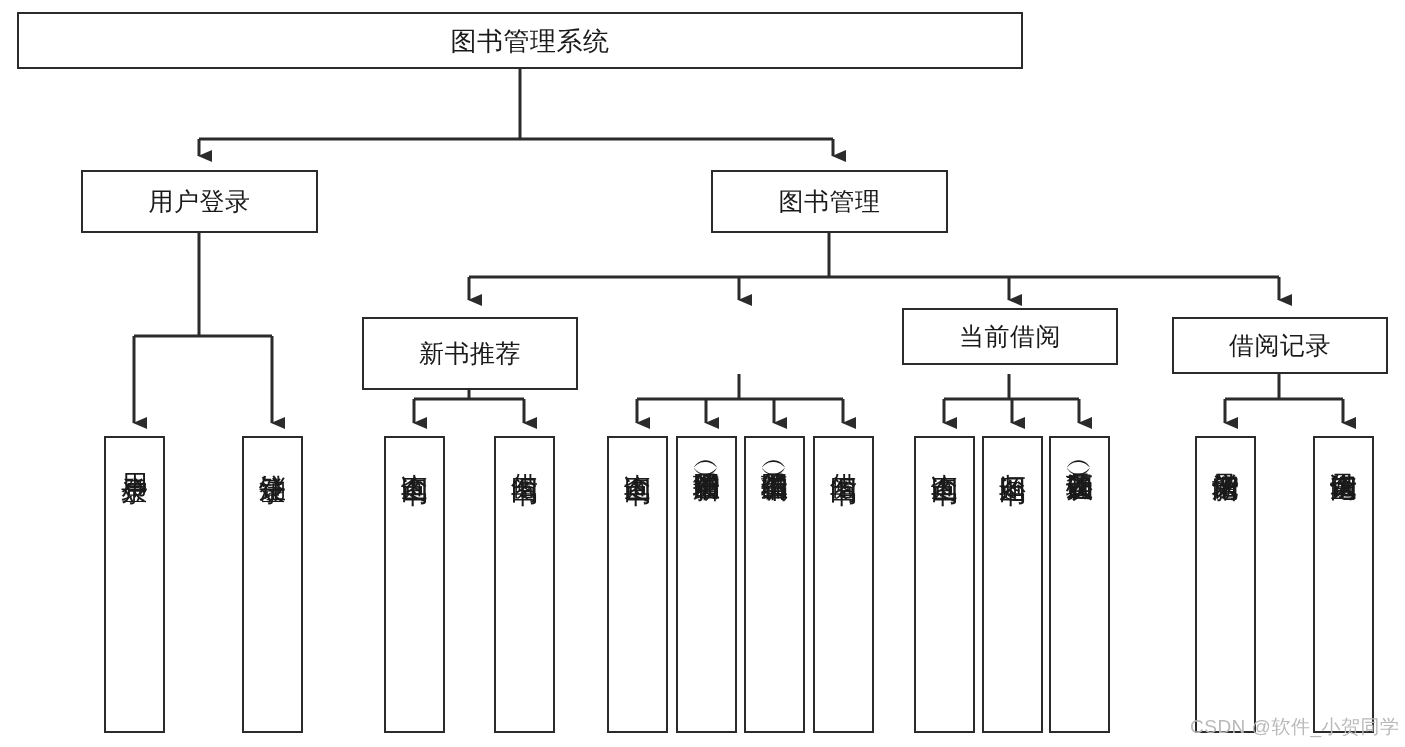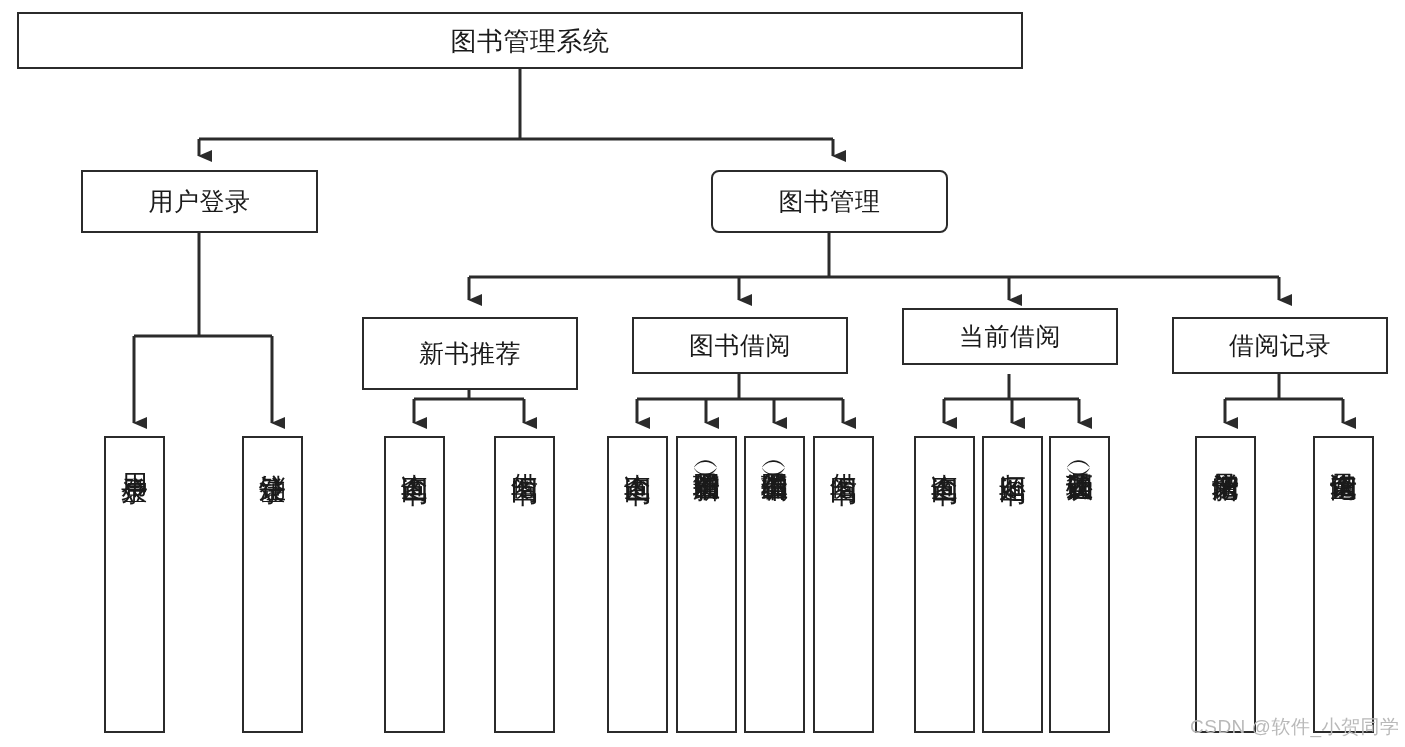--- a/index.html
+++ b/index.html
@@ -120,29 +120,26 @@
     </g>
   </svg>
 
   <div class="node-box node-h root" style="left:17px; top:12px; width:1006px; height:57px;">
     <span>图书管理系统</span>
   </div>
 
   <div class="node-box node-h" style="left:81px; top:170px; width:237px; height:63px;">
     <span>用户登录</span>
   </div>
-  <div class="node-box node-h" style="left:711px; top:170px; width:237px; height:63px;border-radius:8px;">
+  <div class="node-box node-h" style="left:711px; top:170px; width:237px; height:63px;">
     <span>图书管理</span>
   </div>
 
   <div class="node-box node-h" style="left:362px; top:317px; width:216px; height:73px;">
     <span>新书推荐</span>
-  </div>
-  <div class="node-box node-h" style="left:632px; top:317px; width:216px; height:57px;">
-    <span>图书借阅</span>
   </div>
   <div class="node-box node-h" style="left:902px; top:308px; width:216px; height:57px;">
     <span>当前借阅</span>
   </div>
   <div class="node-box node-h" style="left:1172px; top:317px; width:216px; height:57px;text-align:center;">
     <span>借阅记录</span>
   </div>
 
   <div class="node-box node-v" style="left:104px; top:436px; width:61px; height:297px;">
     <span class="vlabel">用户登录</span>

